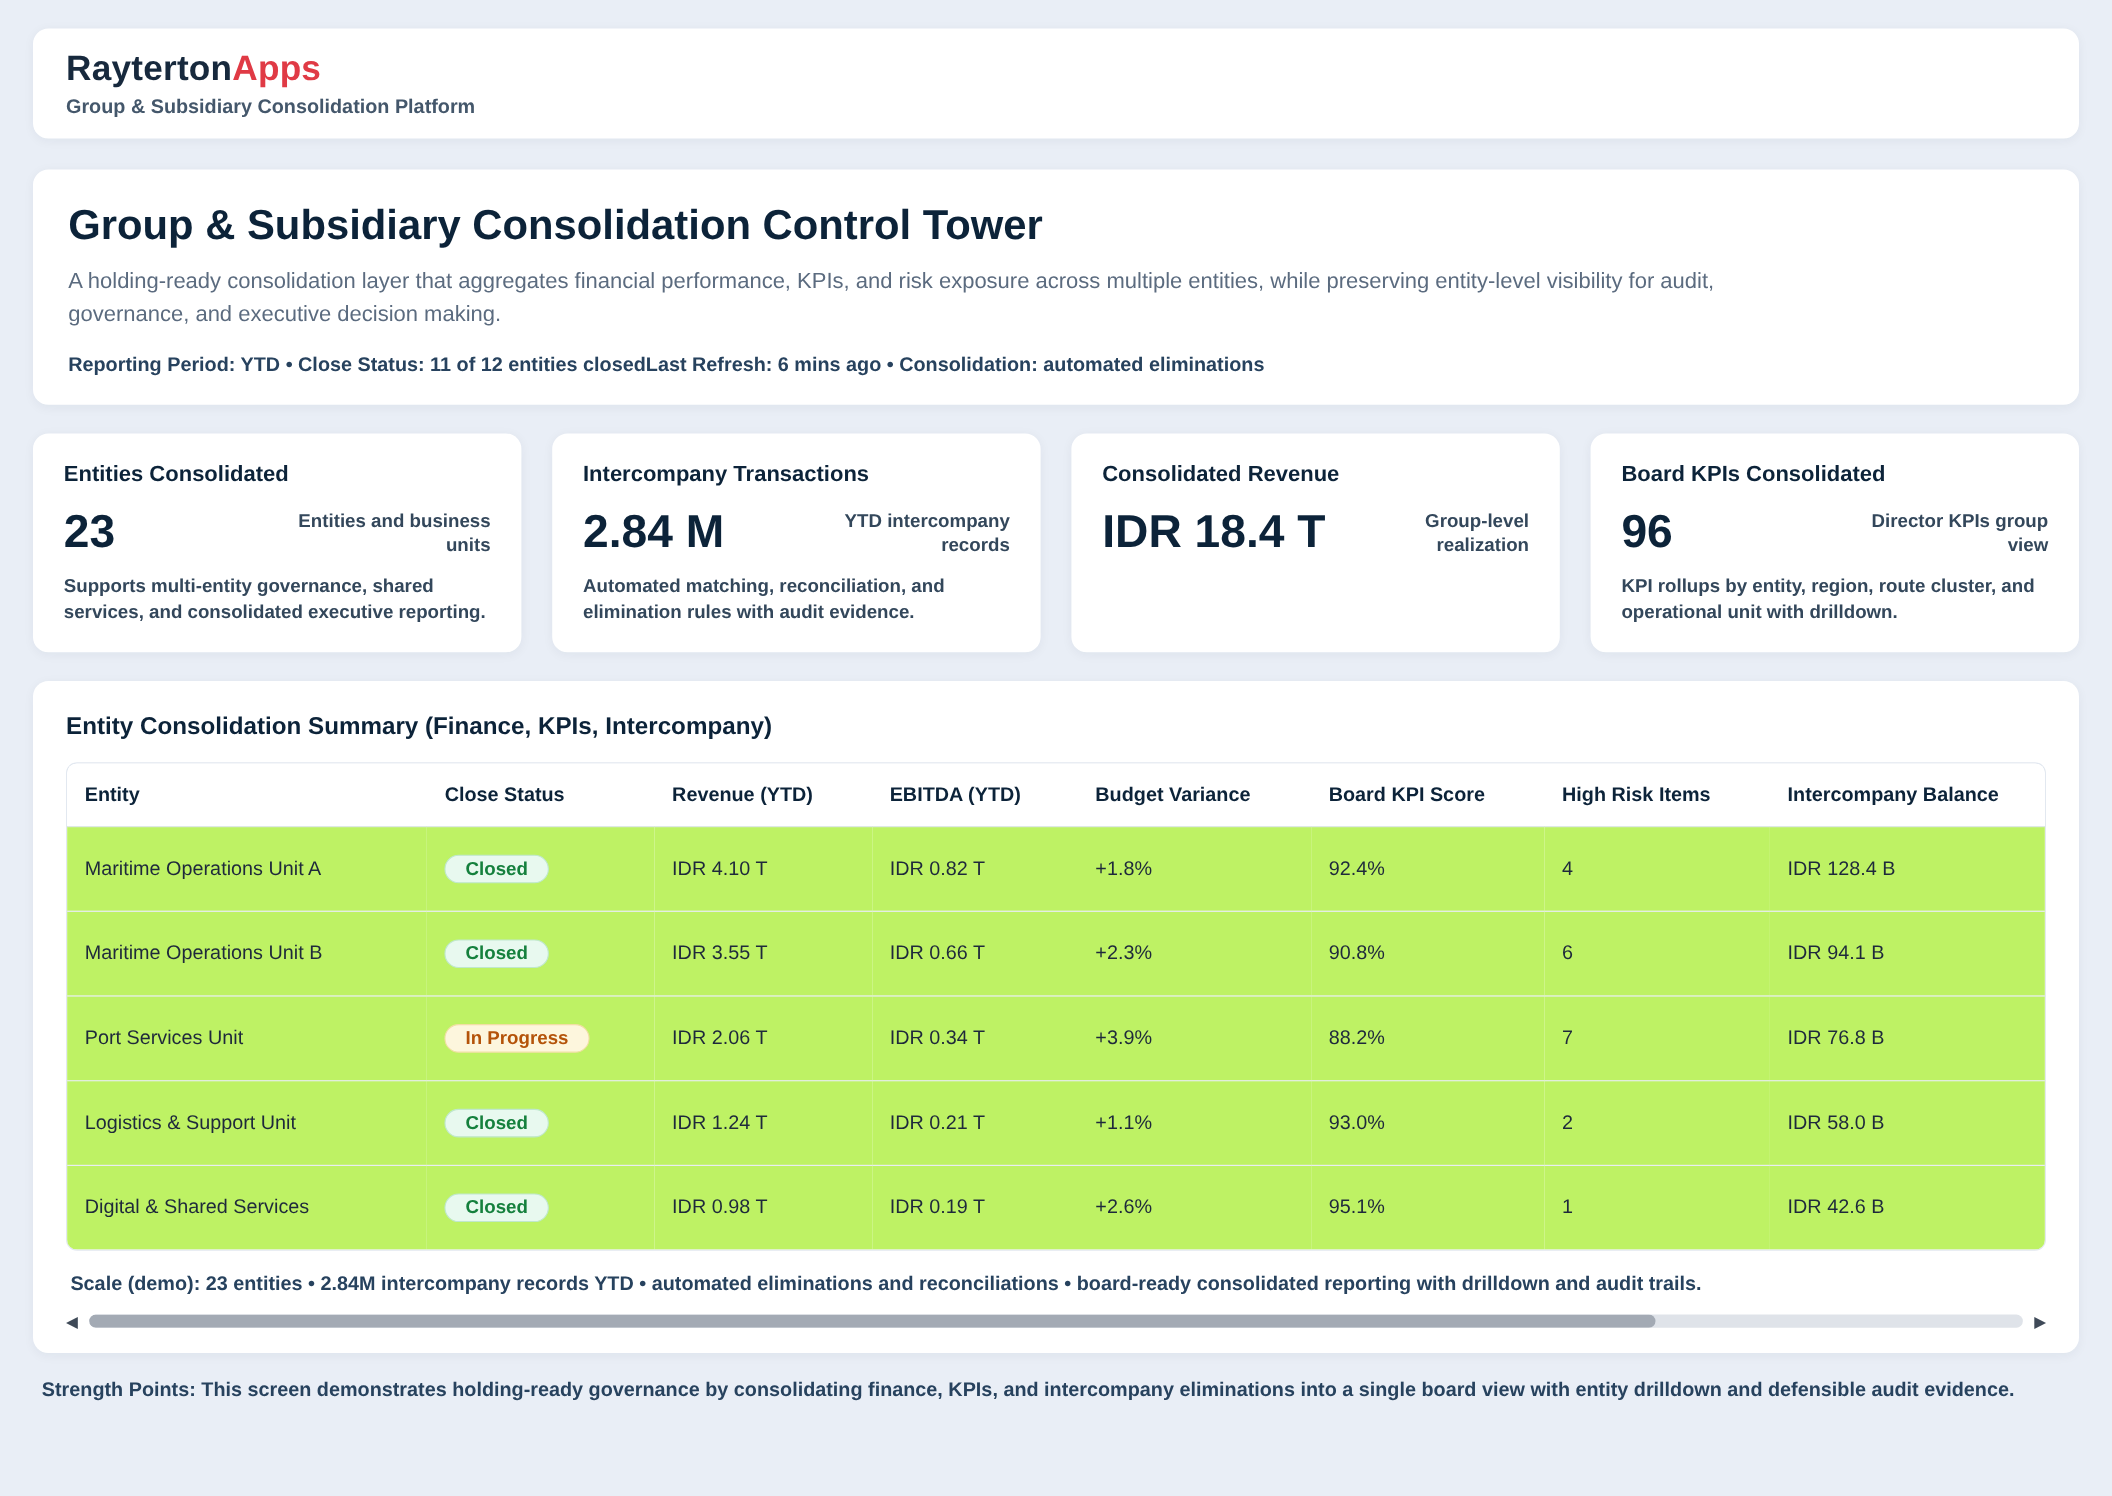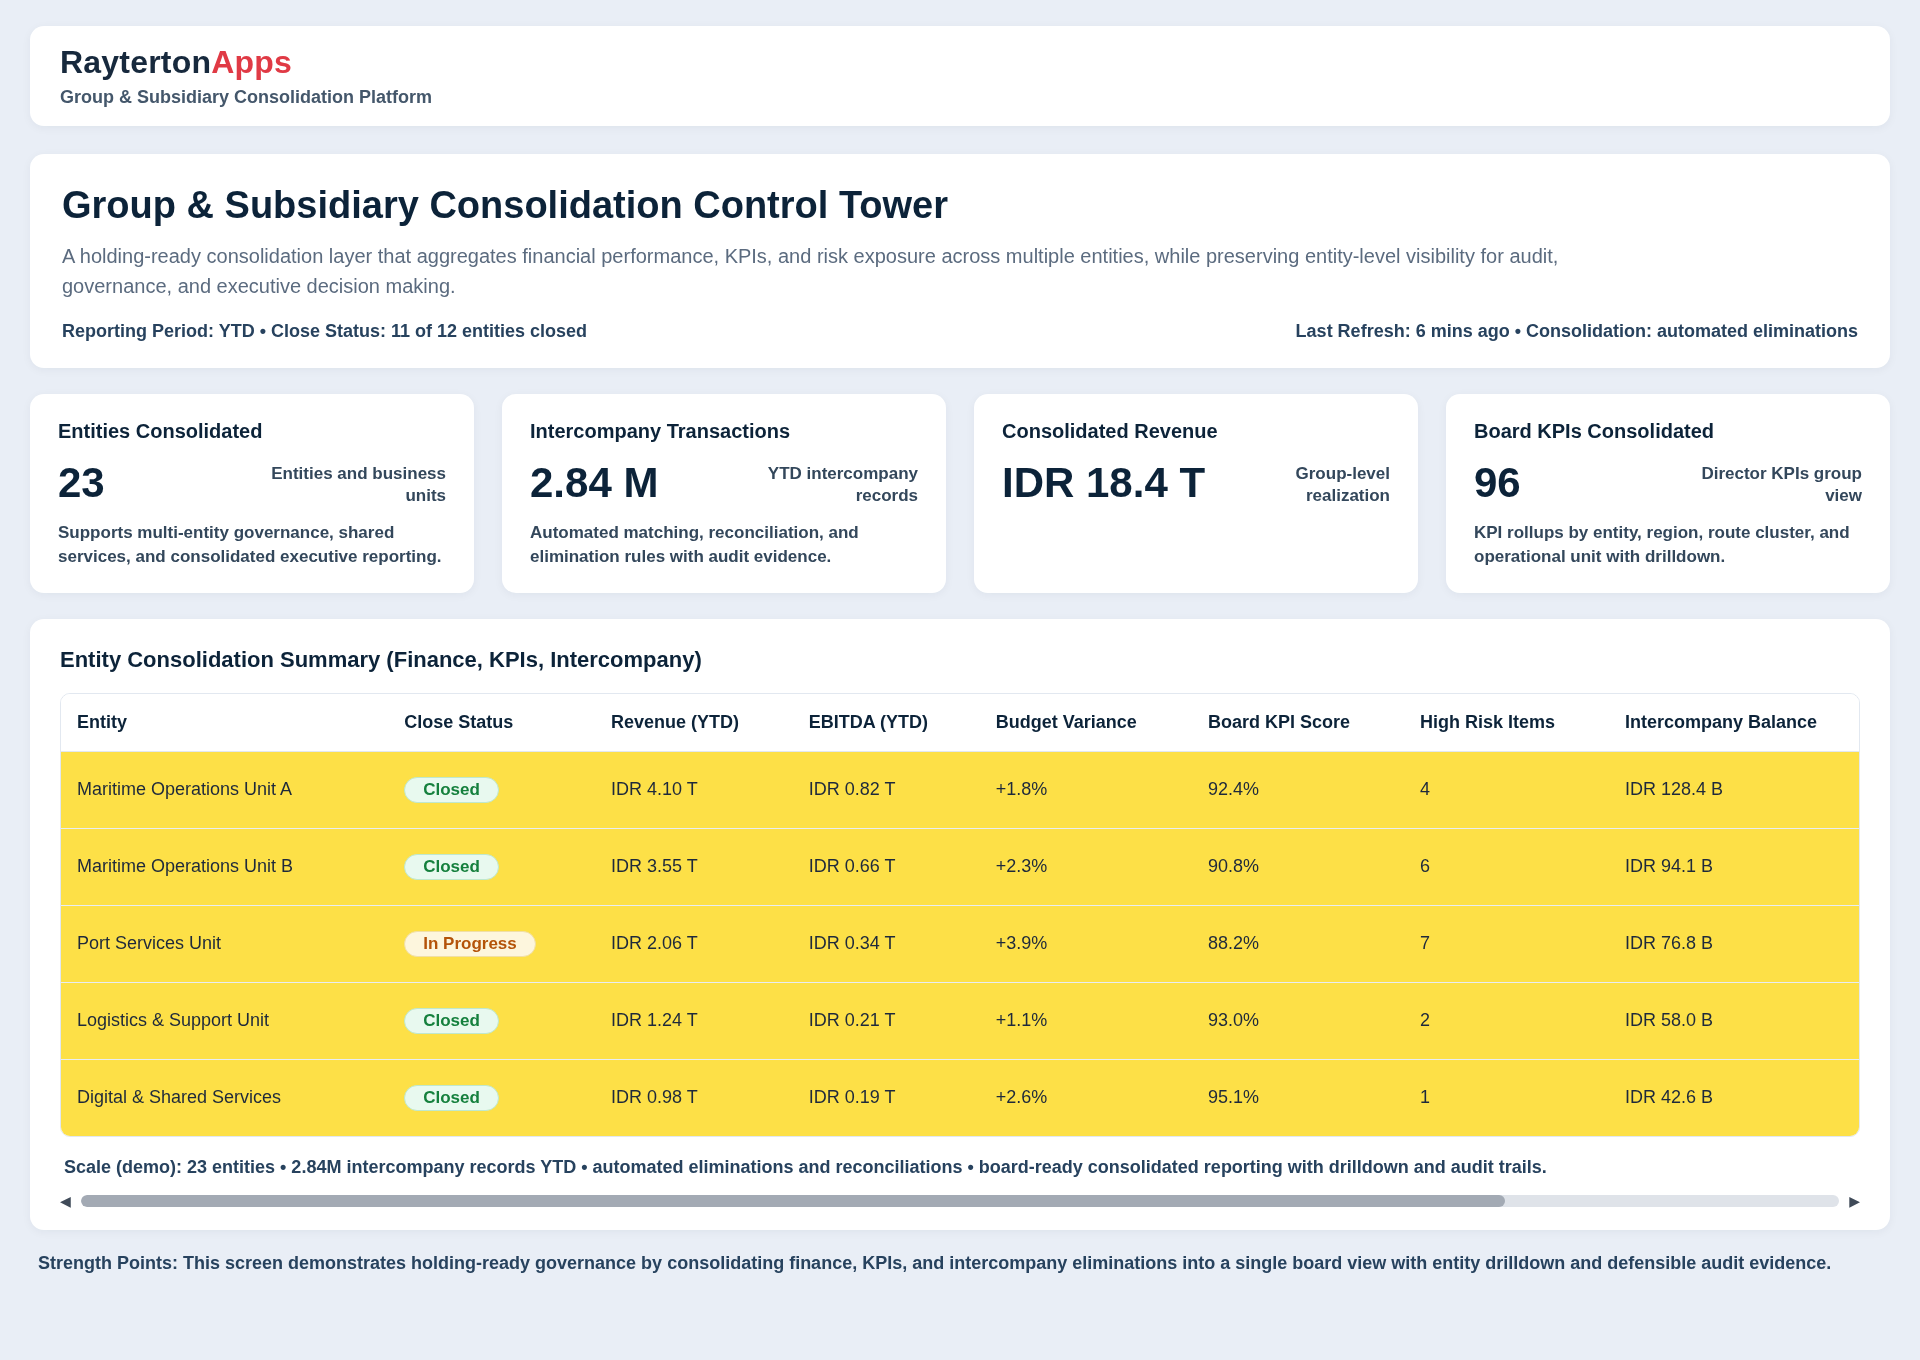--- a/index.html
+++ b/index.html
@@ -26,39 +26,39 @@
   .nav-pill {
     background:#dbe7f9; color:#1d4ed8; font-weight:bold; font-size:18px;
     padding:12px 24px; border-radius:999px; border:none; cursor:pointer;
     box-shadow:0 1px 3px rgba(29,78,216,.12); white-space:nowrap;
     font-family:"Liberation Sans", sans-serif;
   }
   
   .hero { padding:30px 32px 26px 32px; margin-bottom:26px;margin-top:28px; }
   .hero h1 { font-size:38px; font-weight:bold; color:#0c2339; margin-bottom:14px; }
   .hero-desc { font-size:20px; line-height:1.5; color:#5b6b7f; max-width:1560px; margin-bottom:20px; }
-  .hero-meta { display:flex; justify-content:space-between; font-size:18px; font-weight:bold; color:#27425e; }
+  .hero-meta { display:flex; font-size:18px; font-weight:bold; color:#27425e; }
   
   .stats { display:grid; grid-template-columns:repeat(4,1fr); gap:28px; margin-bottom:26px; }
   .stat-card { padding:26px 28px 24px 28px; }
   .stat-title { font-size:20px; font-weight:bold; color:#0c2339; margin-bottom:16px; }
   .stat-mid { display:flex; justify-content:space-between; align-items:center; margin-bottom:14px; }
   .stat-value { font-size:42px; font-weight:bold; color:#0c2339; line-height:1.05; }
   .stat-unit { font-size:17px; font-weight:bold; color:#33475b; text-align:right; max-width:180px; line-height:1.3; padding-top:4px; }
   .stat-desc { font-size:17px; font-weight:bold; color:#33475b; line-height:1.4; }
   
   .table-card { padding:28px 30px 22px 30px; margin-bottom:20px; }
   .table-title { font-size:22px; font-weight:bold; color:#0c2339; margin-bottom:20px; }
   .table-wrap { border:1px solid #e2e8f0; border-radius:10px; overflow:hidden; }
   table { width:100%; border-collapse:collapse; font-size:18px; }
   th {
     text-align:left; font-weight:bold; color:#0c2339;
     padding:18px 16px; border-bottom:1px solid #e2e8f0; background:#ffffff;
   }
-  td { padding:25px 16px; color:#1e293b; border-bottom:1px solid #e8edf3; background:#fde047; }
+  td { padding:25px 16px; color:#1e293b; border-bottom:1px solid #e8edf3; background:#bef264; }
   tr:last-child td { border-bottom:none; }
   .pill {
     display:inline-block; padding:2px 18px; border-radius:999px;
     font-size:17px; font-weight:bold;
   }
   .pill[data-status="closed"] { color:#15803d; background:#e8f9ef; border:1px solid #bfe8cd; }
   .pill[data-status="in-progress"] { color:#b45309; background:#fdf6dd; border:1px solid #f1dfa4; }
   .table-footnote { font-size:18px; font-weight:bold; color:#27425e; padding:18px 4px 6px 4px; line-height:1.4; }
   .hscroll { display:flex; align-items:center; gap:10px; margin-top:8px; }
   .hscroll-arrow { font-size:14px; color:#3f4a58; cursor:pointer; line-height:1; }

